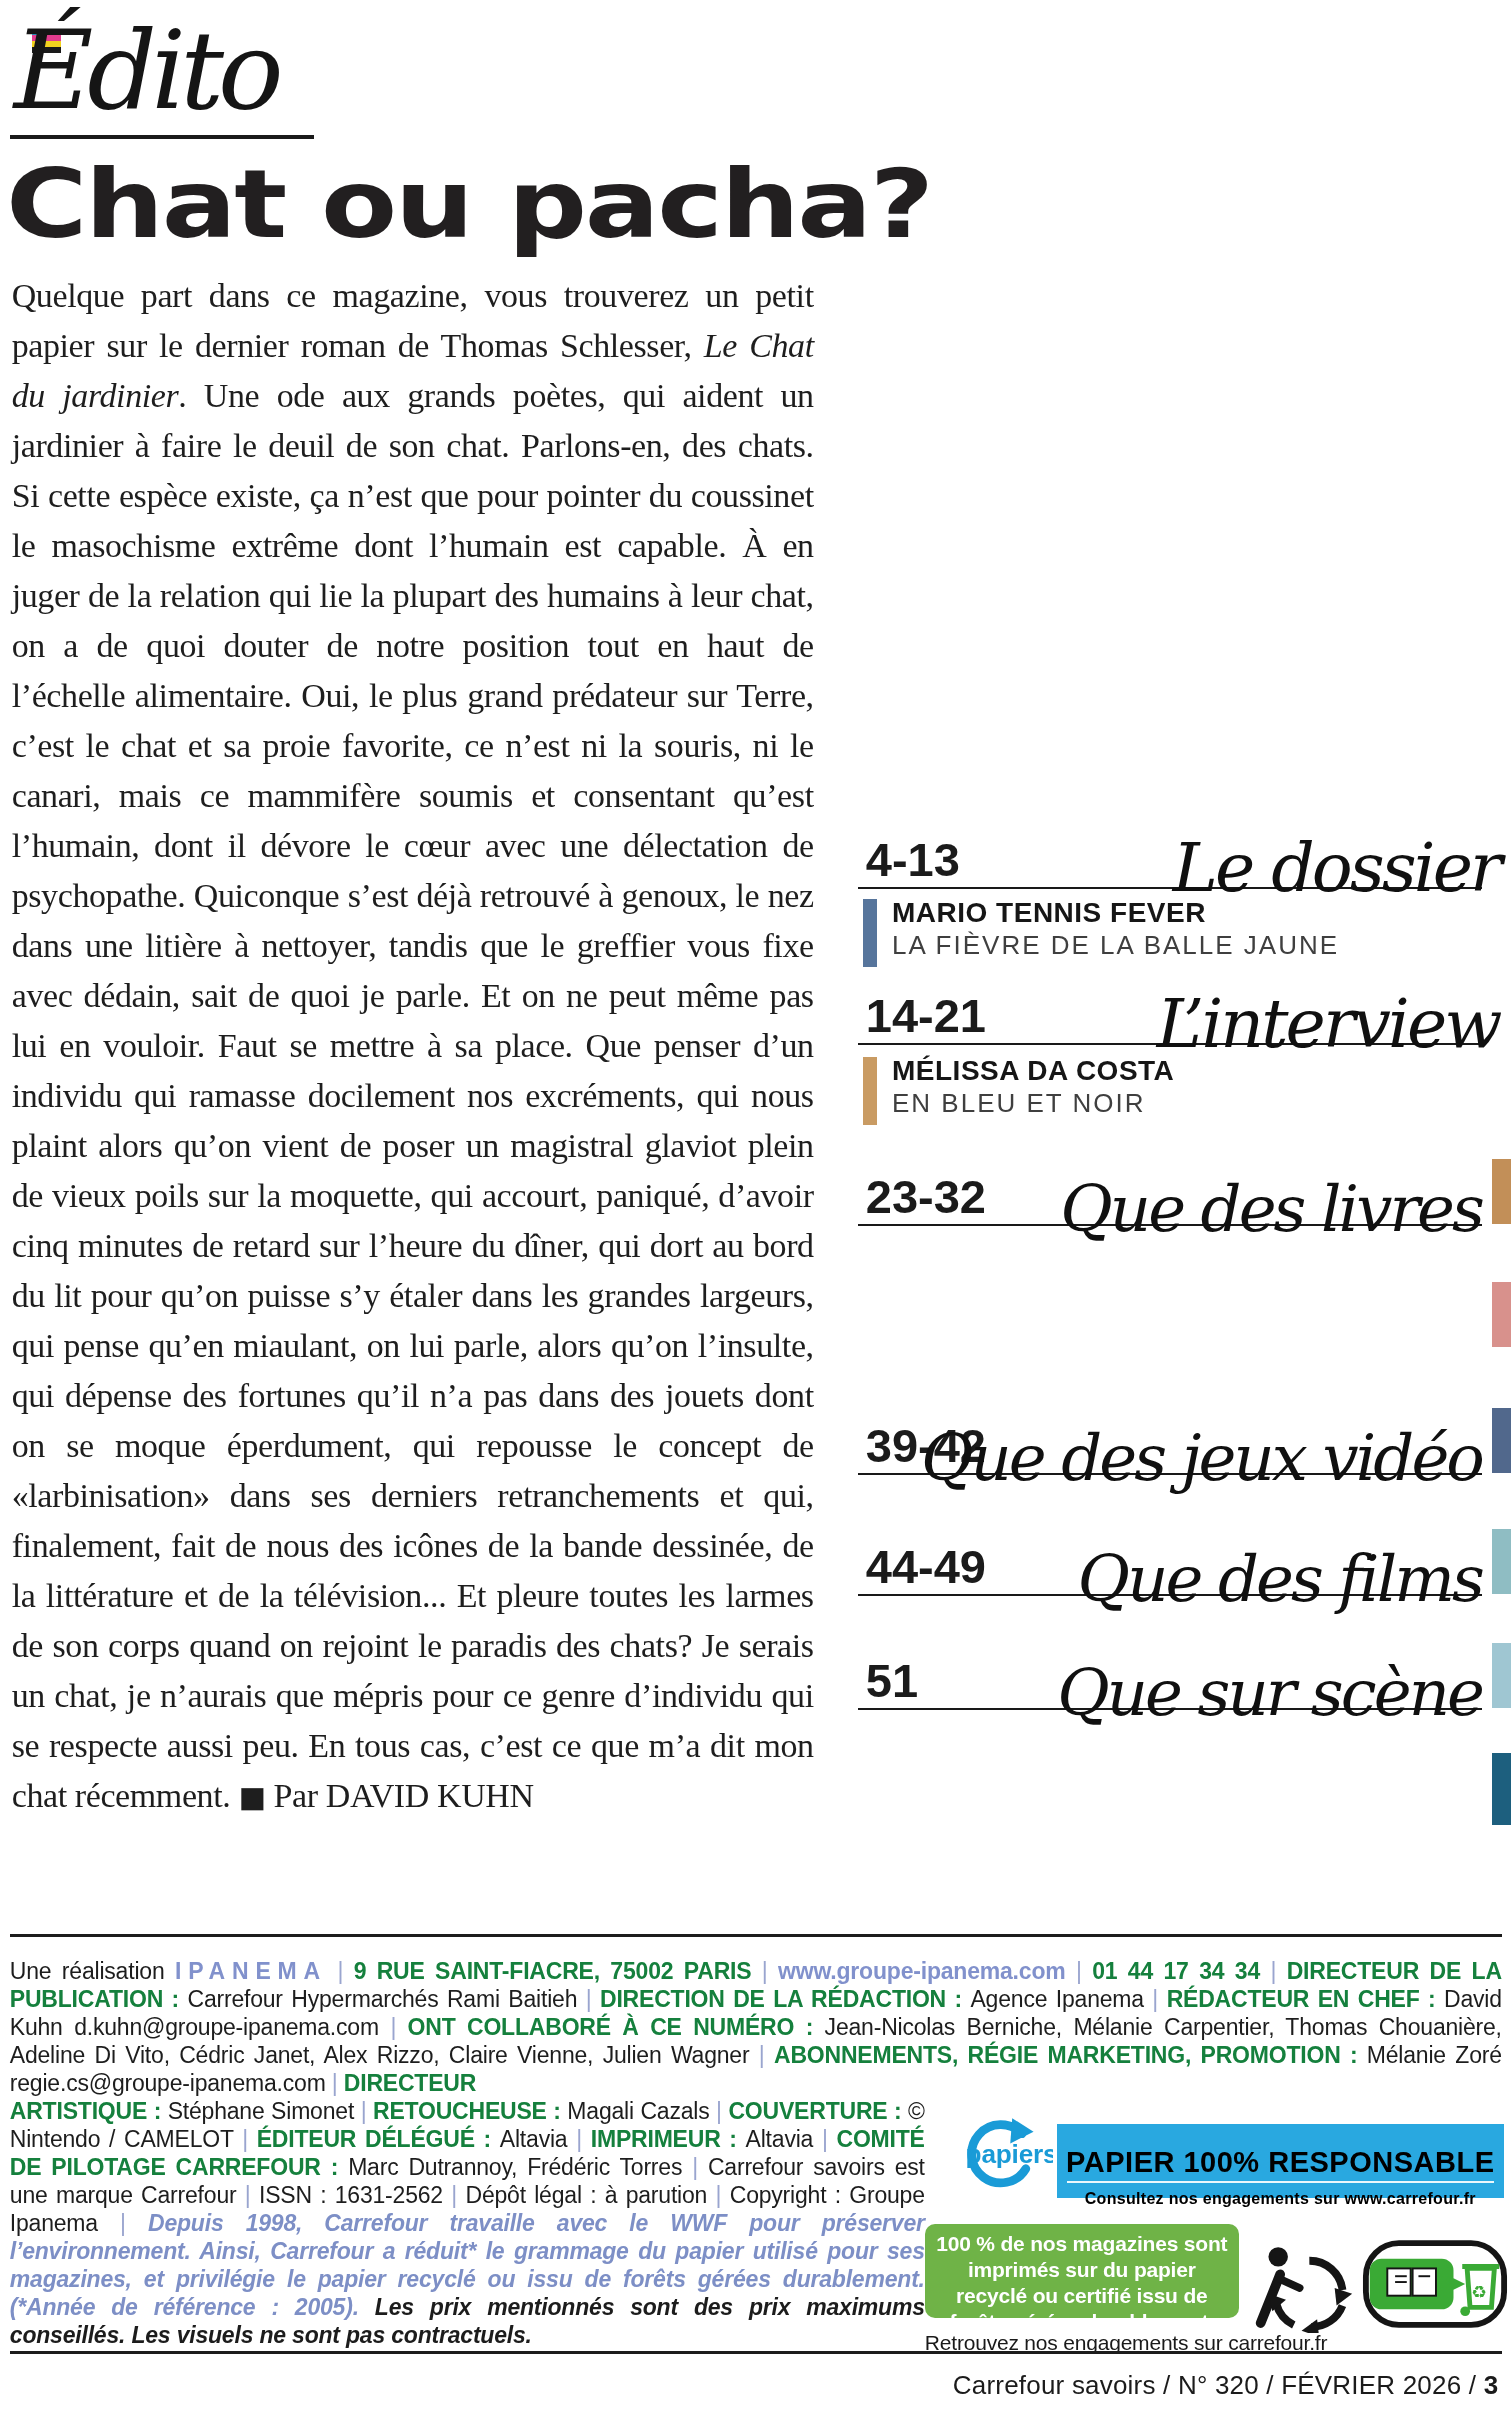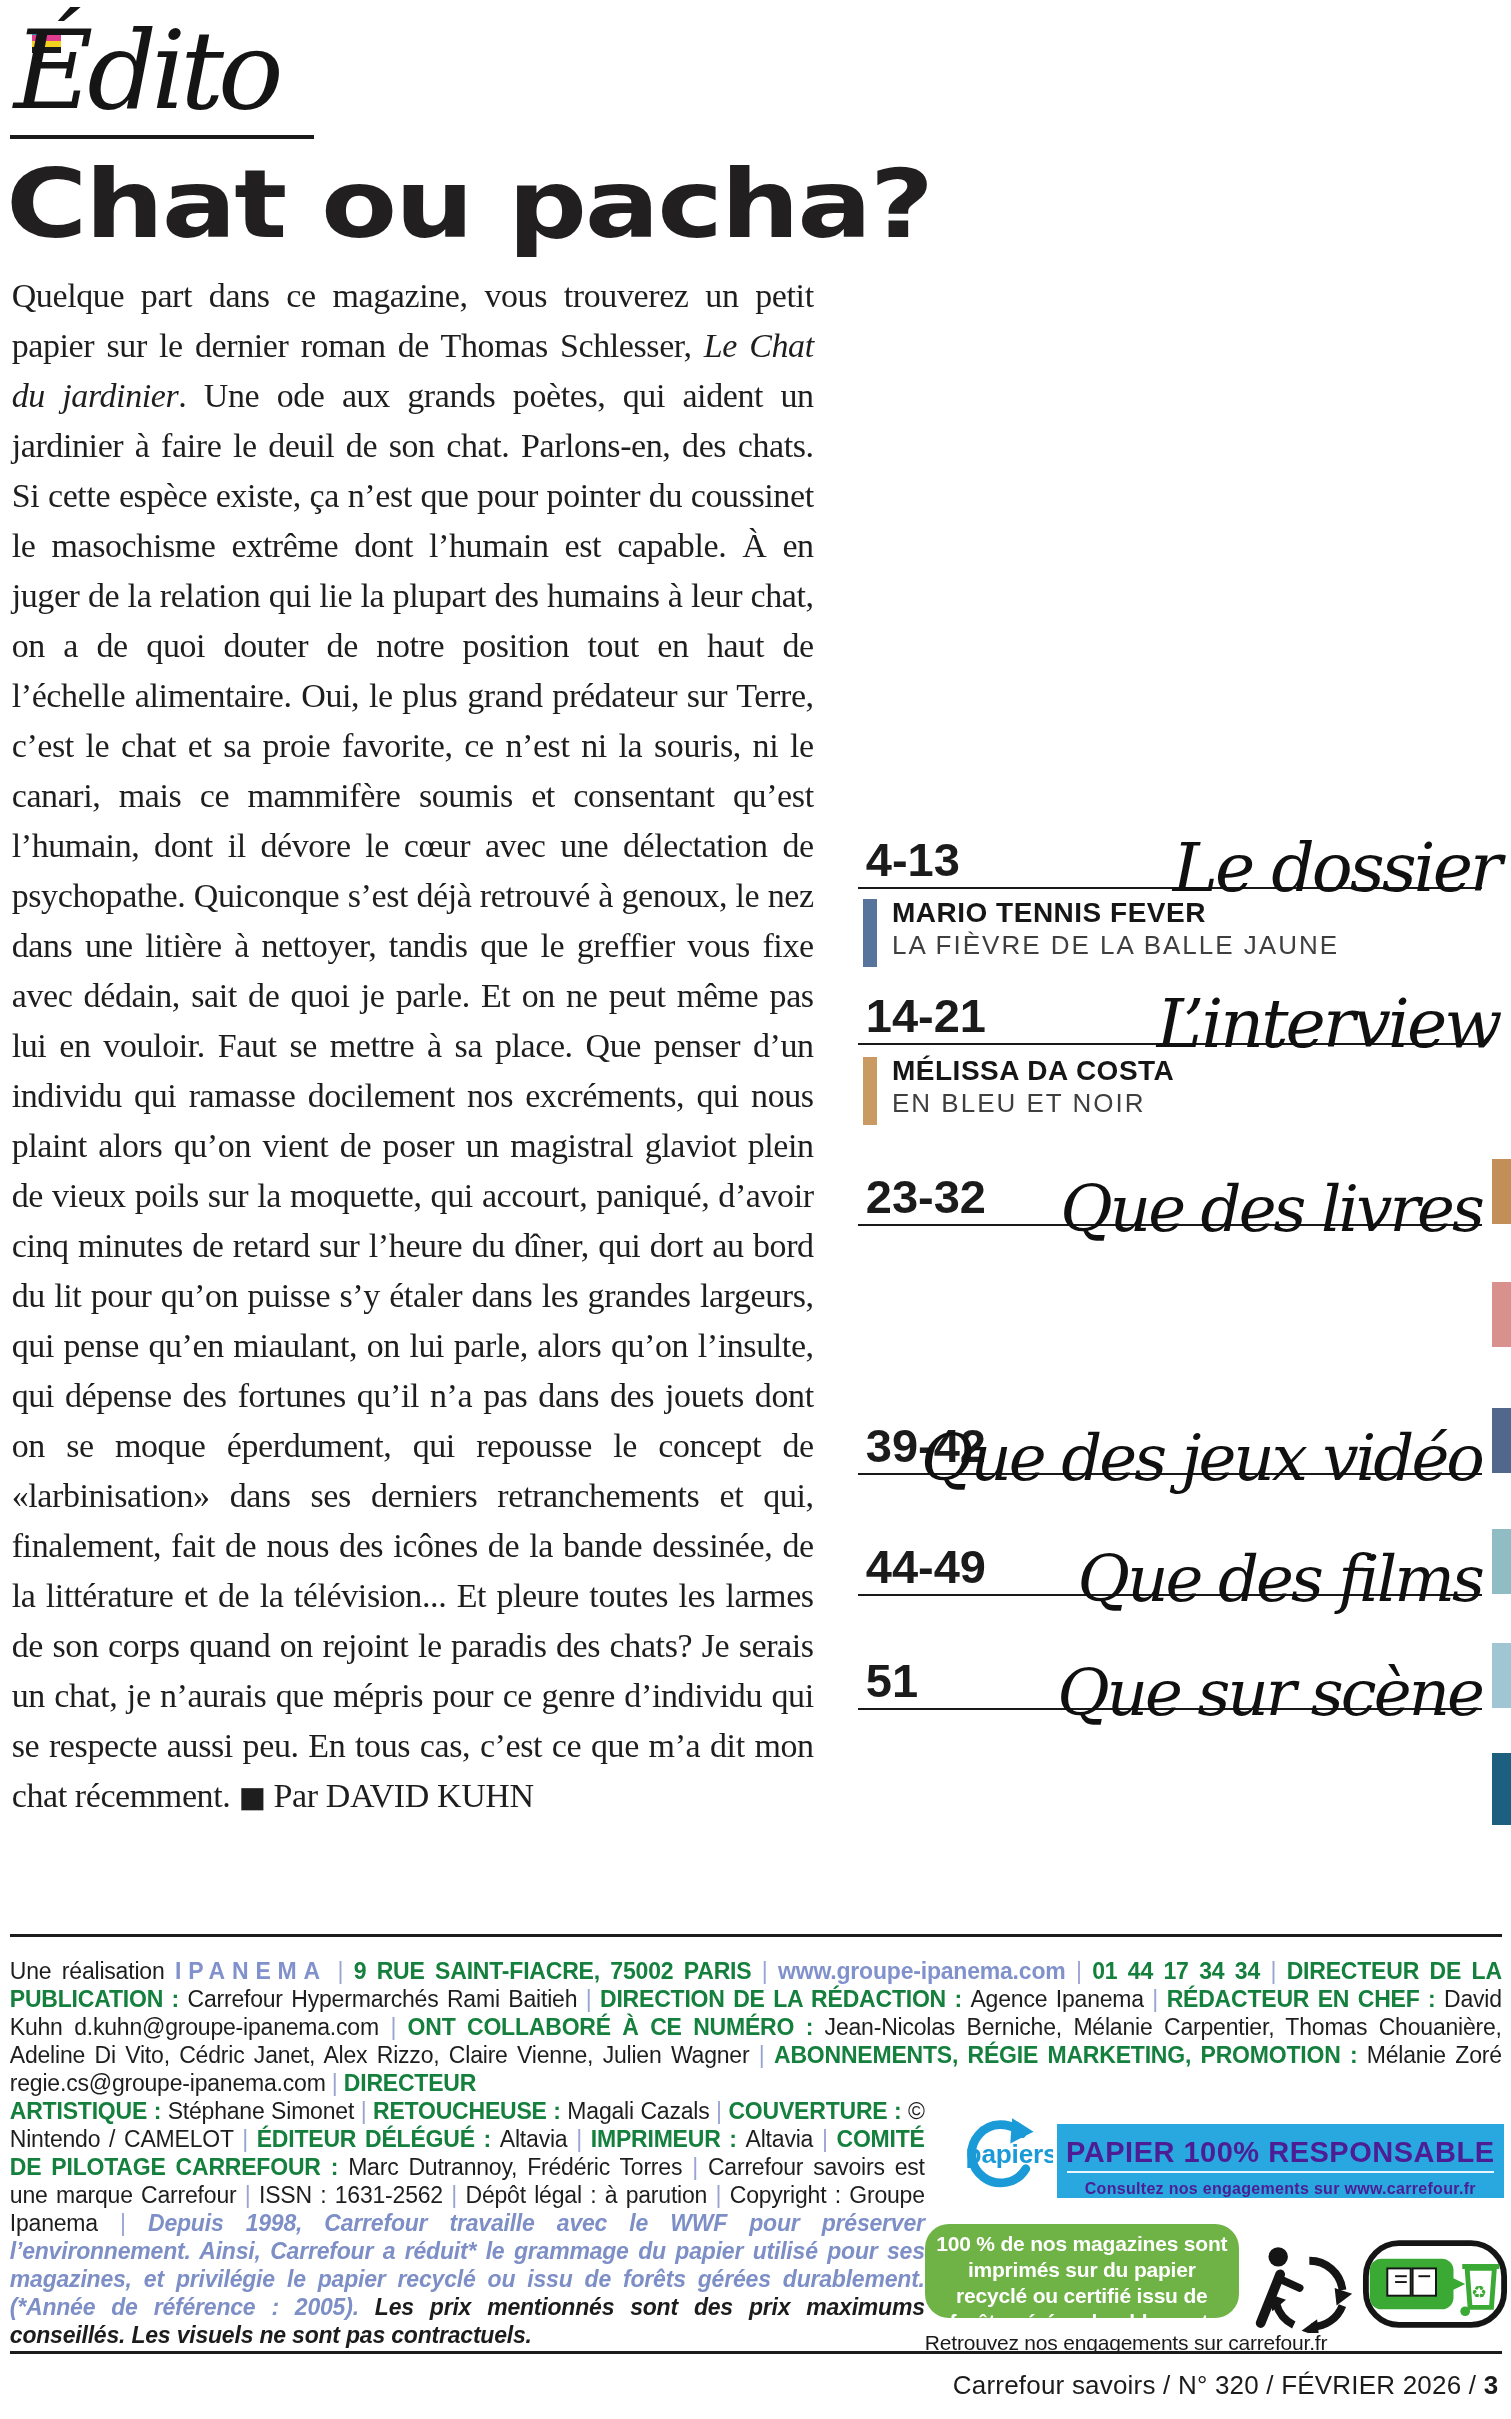--- a/index.html
+++ b/index.html
@@ -50,26 +50,26 @@
   .seg-sep{color:#9aa5cf;}
   .seg-brand{font-weight:bold;color:#8191cc;letter-spacing:6.8px;}
   .seg-link{font-weight:bold;color:#8191cc;}
   .seg-ib{font-weight:bold;font-style:italic;color:#7d8fc6;}
   .seg-ibk{font-weight:bold;font-style:italic;color:#1c1c1c;}
 
   
   .eco{position:relative;width:577px;height:293px;}
   .papiers-logo{position:absolute;left:27px;top:15.6px;}
   .eco-banner{position:absolute;left:132px;top:27px;width:447px;height:74px;background:#29a8e0;
-              color:#4c1d95;text-align:center;box-sizing:border-box;padding-top:13px;}
+              color:#000000;text-align:center;box-sizing:border-box;padding-top:23px;}
   .eco-banner .t1{font-weight:bold;font-size:29px;letter-spacing:0.5px;line-height:1.1;}
   .eco-banner .div{height:2px;background:#ffffff;margin:2.9px 9.8px 2px 9.8px;opacity:.9;}
   .eco-banner .t2{font-weight:bold;font-size:16px;letter-spacing:0.3px;}
   .green-box{position:absolute;left:0;top:127px;width:314px;height:94px;background:#6fb347;
-             border-radius:24px;color:#fff;font-weight:bold;font-size:21px;line-height:26px;
+             border-radius:10px;color:#fff;font-weight:bold;font-size:21px;line-height:26px;
              text-align:center;box-sizing:border-box;padding:7.8px 9.8px;}
   .triman{position:absolute;left:324px;top:146px;}
   .sort-badge{position:absolute;left:437px;top:142px;}
   .engage{position:absolute;left:0;top:232px;font-size:21px;color:#1a1a1a;letter-spacing:-0.2px;}
   .engage b{font-weight:normal;}
 
   .bottom-rule{position:absolute;left:9.8px;top:2351px;width:1492px;height:2.9px;background:#1c1c1c;}
   .page-footer{position:absolute;right:13.7px;top:2370px;font-size:26px;color:#1b1b1b;
                letter-spacing:0.2px;}
   .page-footer .pnum{font-weight:bold;}

